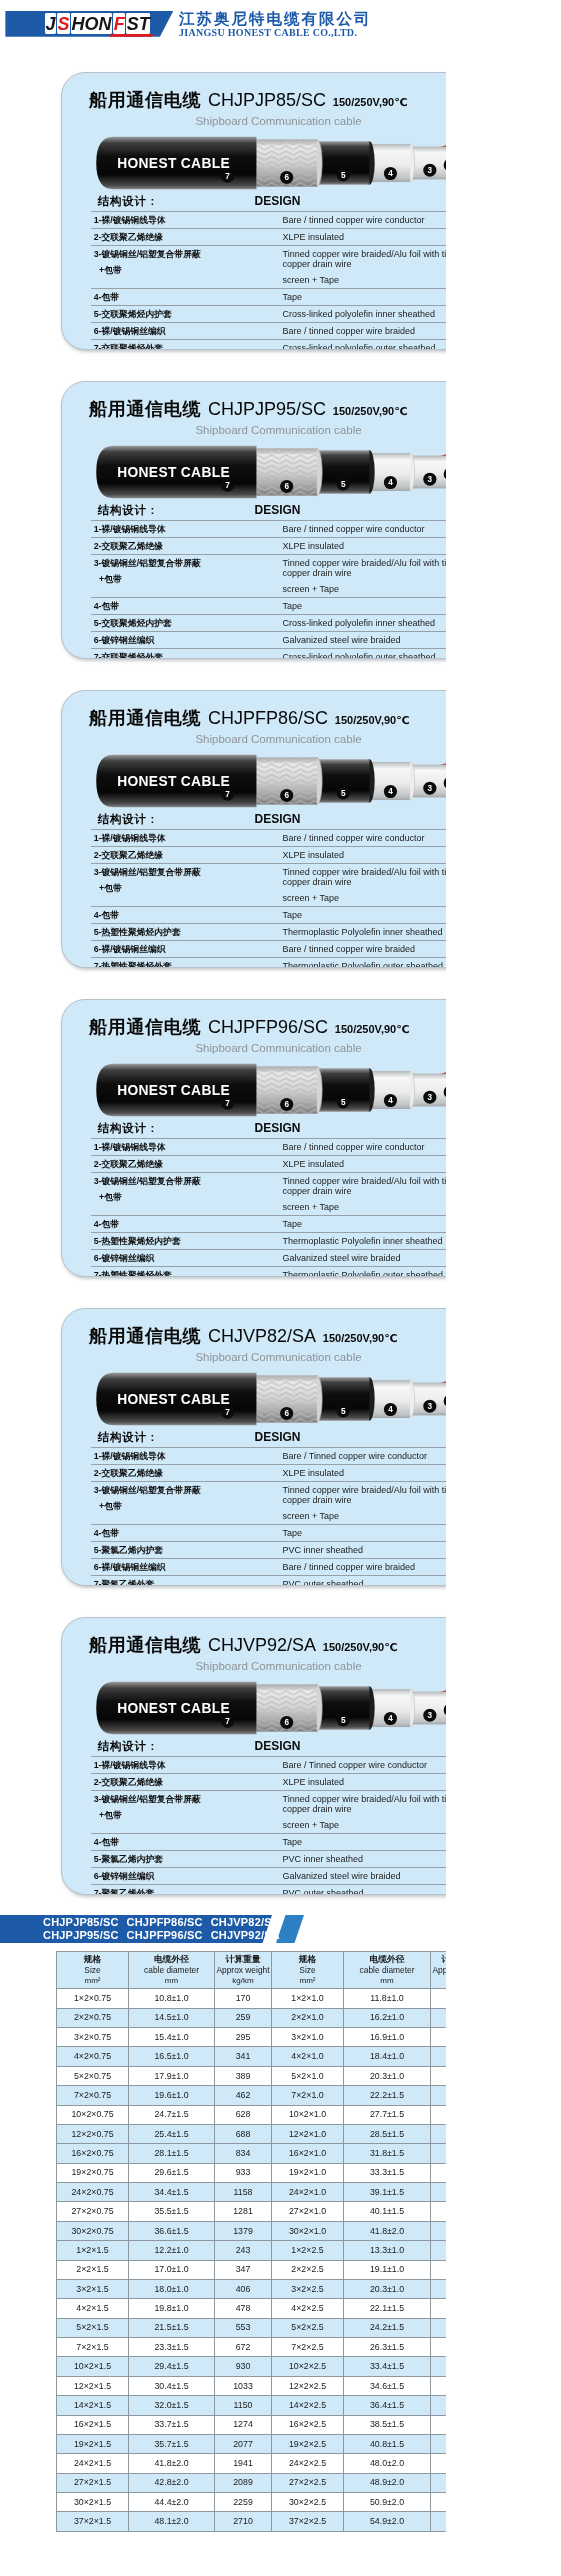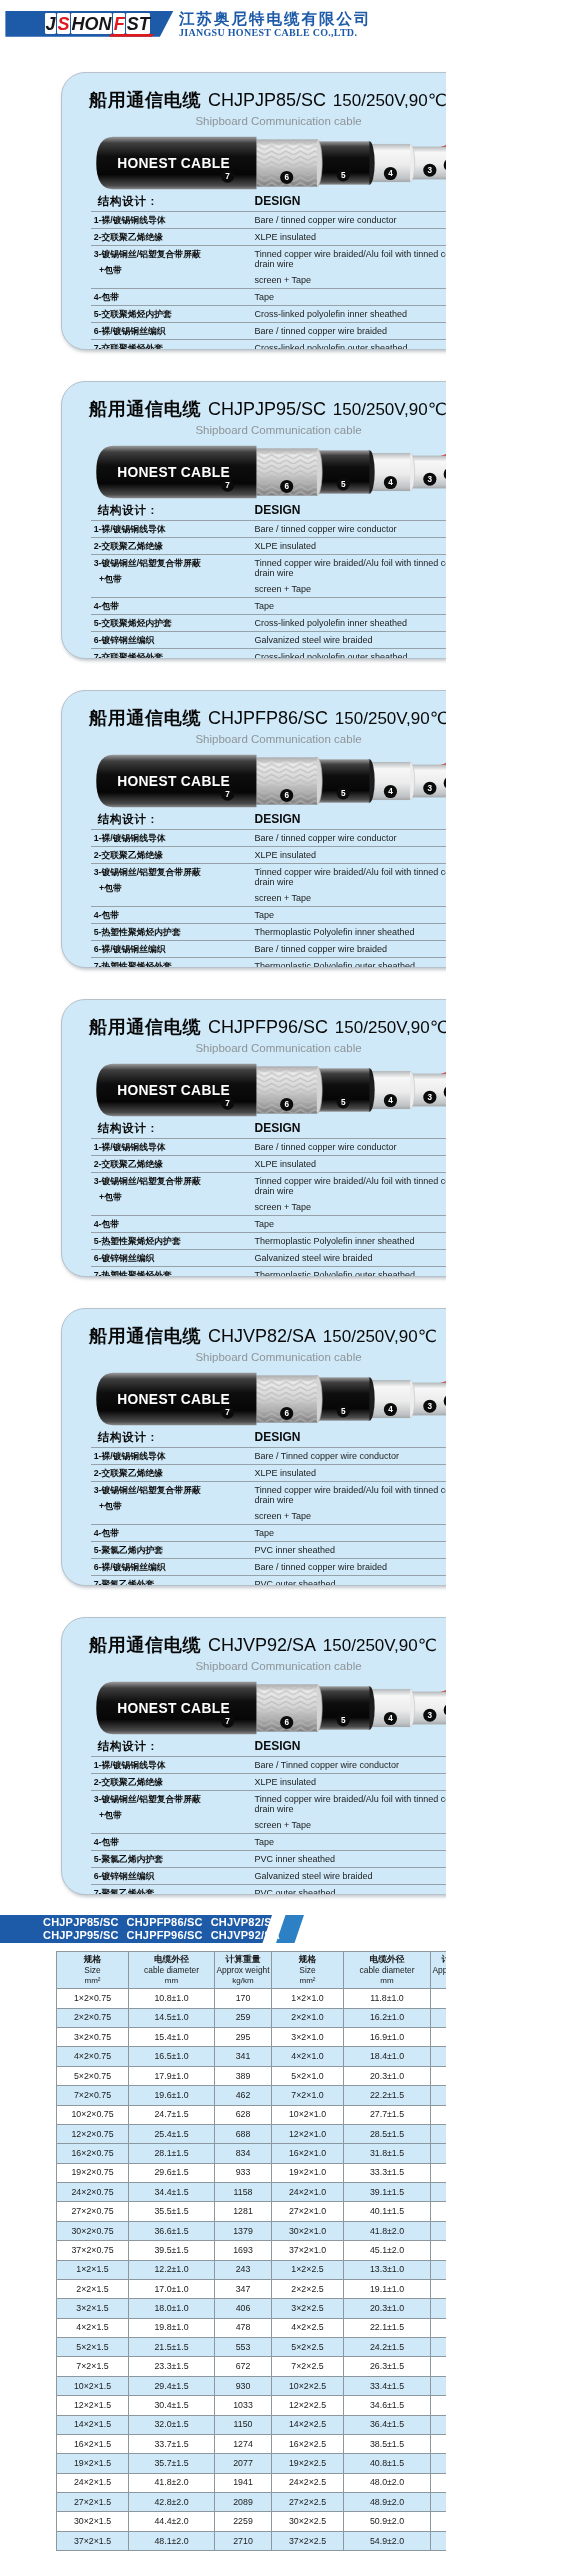--- a/index.html
+++ b/index.html
@@ -22,28 +22,28 @@
     font-family:"Liberation Serif","DejaVu Serif",serif;}
 
   
   .card{position:relative;width:435px;height:278px;margin:31px 0 0 61px;box-sizing:border-box;
     background:#cfe9f8;border:0.7px solid #b7c1c9;border-radius:24px;overflow:hidden;
     box-shadow:1.4px 2px 3.4px rgba(110,120,132,.4);padding-top:16px;}
   .card:first-child{margin-top:30px;}
   .title{margin-left:27px;line-height:23px;white-space:nowrap;}
   .t-cn{font-size:18px;font-weight:bold;color:#090909;letter-spacing:0.7px;}
   .t-model{font-size:18px;font-weight:normal;color:#090909;margin-left:6.8px;}
-  .t-rating{font-size:17px;font-weight:normal;color:#090909;margin-left:6.8px;}
+  .t-rating{font-size:11px;font-weight:bold;color:#090909;margin-left:6.8px;}
   .subtitle{text-align:center;color:#8f9497;font-size:11.5px;margin-top:1.4px;line-height:13.5px;}
   .cable{display:block;margin:4.7px 0 2px 29px;width:394px;height:58px;}
   .design{margin:0 16px 0 29px;width:394px;}
   .d-head{display:grid;grid-template-columns:41.5% 1fr;margin:1.4px 0 2.7px 0;}
   .d-head-cn{font-size:11.5px;font-weight:bold;color:#0c0c0c;padding-left:6.8px;letter-spacing:0.7px;}
   .d-head-en{font-size:12px;font-weight:bold;color:#0c0c0c;}
-  .d-row{display:grid;grid-template-columns:41.5% 1fr;border-top:0.7px solid #97a1a8;padding:2.7px 0 3.4px 0;}
+  .d-row{display:grid;grid-template-columns:41.5% 1fr;border-top:0.7px solid #97a1a8;padding:2.7px 0 3.4px 0;gap:28px;}
   .d-cn{font-size:8.8px;font-weight:bold;color:#101010;padding-left:2.7px;line-height:10px;}
   .d-en{font-size:9px;color:#1c1c1c;line-height:10px;}
   .d-l2{margin-top:5.4px;}
   .d-l2:empty{margin:0;height:0;}
   .d-cn.d-l2{padding-left:8px;}
 
   
   .banner{position:relative;height:28px;margin-top:20px;}
   .banner-bar{position:absolute;left:0;top:0;width:272px;height:28px;background:#1d5ba9;
     clip-path:polygon(0 0,100% 0,calc(100% - 9.5px) 100%,0 100%);}
@@ -1264,28 +1264,20 @@
           <td>1487</td>
         </tr>
         <tr class="alt">
           <td>30×2×0.75</td>
           <td>36.6±1.5</td>
           <td>1379</td>
           <td>30×2×1.0</td>
           <td>41.8±2.0</td>
           <td>1689</td>
         </tr>
-        <tr>
-          <td>37×2×0.75</td>
-          <td>39.5±1.5</td>
-          <td>1693</td>
-          <td>37×2×1.0</td>
-          <td>45.1±2.0</td>
-          <td>1971</td>
-        </tr>
         <tr class="alt">
           <td>1×2×1.5</td>
           <td>12.2±1.0</td>
           <td>243</td>
           <td>1×2×2.5</td>
           <td>13.3±1.0</td>
           <td>285</td>
         </tr>
         <tr>
           <td>2×2×1.5</td>

